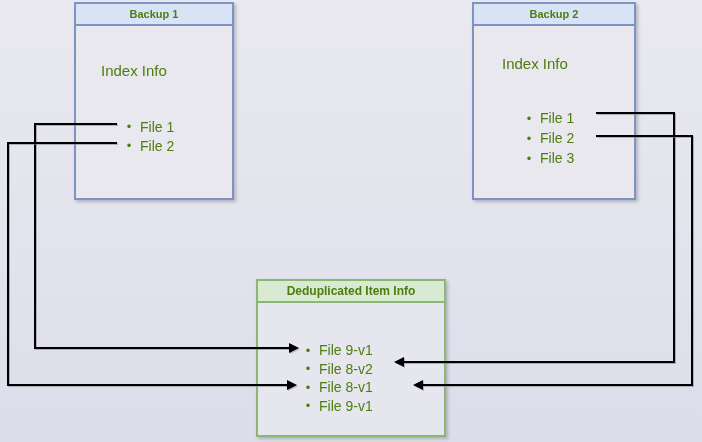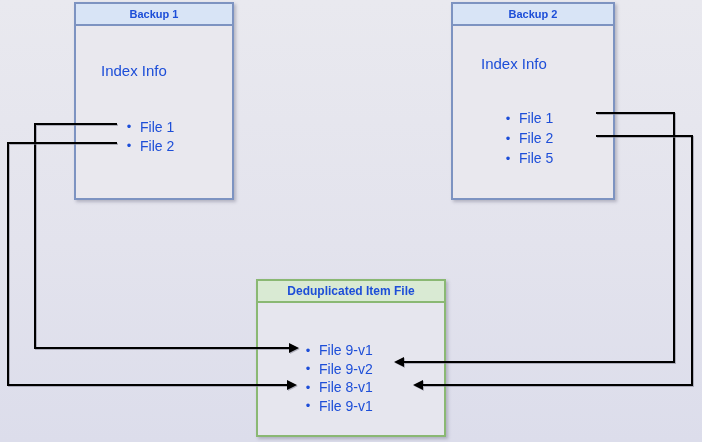--- a/index.html
+++ b/index.html
@@ -1,21 +1,21 @@
 <!DOCTYPE html>
 <html><head>
 <meta charset="utf-8">
 <style>
   html,body{margin:0;padding:0;}
   .stage{
     position:relative;
     width:702px;height:442px;
     background:linear-gradient(180deg,#e9e9ef 0%,#e3e3ed 55%,#dcddeb 100%);
     font-family:"Liberation Sans",sans-serif;
-    color:#1d4ed8;
+    color:#4d7c0f;
     overflow:hidden;
   }
   .box{
     position:absolute;
     border:2px solid #7d93c1;
     background:#e9e8ee;
     box-shadow:2px 2px 3px rgba(120,120,140,0.45);
     box-sizing:border-box;
   }
   .box.green{border-color:#8ab873;background:#e6e6ee;}
@@ -46,21 +46,21 @@
     font-size:13px;
     flex:0 0 14px;
   }
   .file-label{padding-left:4px;white-space:nowrap;}
   
   #backup1-box{left:74px;top:2px;width:160px;height:198px;}
   #backup1-box .section-label{left:25px;top:36px;}
   #backup1-box .file-list{left:46px;top:91px;}
   #backup1-box .file-row{height:19px;}
 
-  #backup2-box{left:451px;top:2px;width:164px;height:198px;}
+  #backup2-box{left:472px;top:2px;width:164px;height:198px;}
   #backup2-box .section-label{left:28px;top:29px;}
   #backup2-box .file-list{left:48px;top:82px;}
   #backup2-box .file-row{height:20px;}
 
   #dedup-box{left:256px;top:279px;width:190px;height:158px;}
   #dedup-box .file-list{left:43px;top:38px;}
   #dedup-box .file-row{height:18.5px;}
 
   .arrow-layer{
     position:absolute;left:0;top:0;width:702px;height:442px;
@@ -101,37 +101,37 @@
         <div class="file-row">
           <span class="bullet">•</span>
           <span class="file-label">File 1</span>
         </div>
         <div class="file-row">
           <span class="bullet">•</span>
           <span class="file-label">File 2</span>
         </div>
         <div class="file-row">
           <span class="bullet">•</span>
-          <span class="file-label">File 5</span>
+          <span class="file-label">File 3</span>
         </div>
       </div>
     </div>
   </div>
 
   <div class="box green" id="dedup-box">
-    <div class="box-header">Deduplicated Item File</div>
+    <div class="box-header">Deduplicated Item Info</div>
     <div class="box-body">
       <div class="file-list">
         <div class="file-row">
           <span class="bullet">•</span>
           <span class="file-label">File 9-v1</span>
         </div>
         <div class="file-row">
           <span class="bullet">•</span>
-          <span class="file-label">File 9-v2</span>
+          <span class="file-label">File 8-v2</span>
         </div>
         <div class="file-row">
           <span class="bullet">•</span>
           <span class="file-label">File 8-v1</span>
         </div>
         <div class="file-row">
           <span class="bullet">•</span>
           <span class="file-label">File 9-v1</span>
         </div>
       </div>

